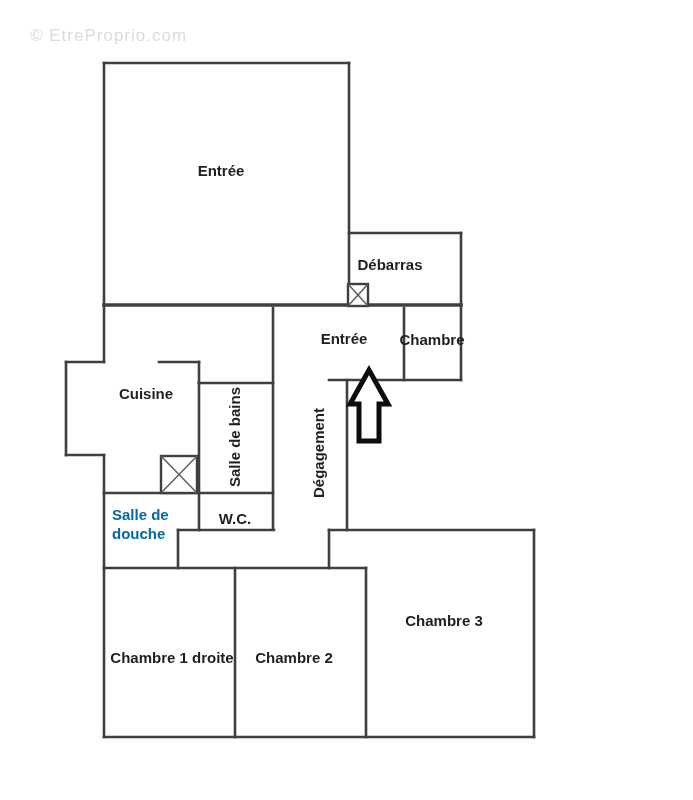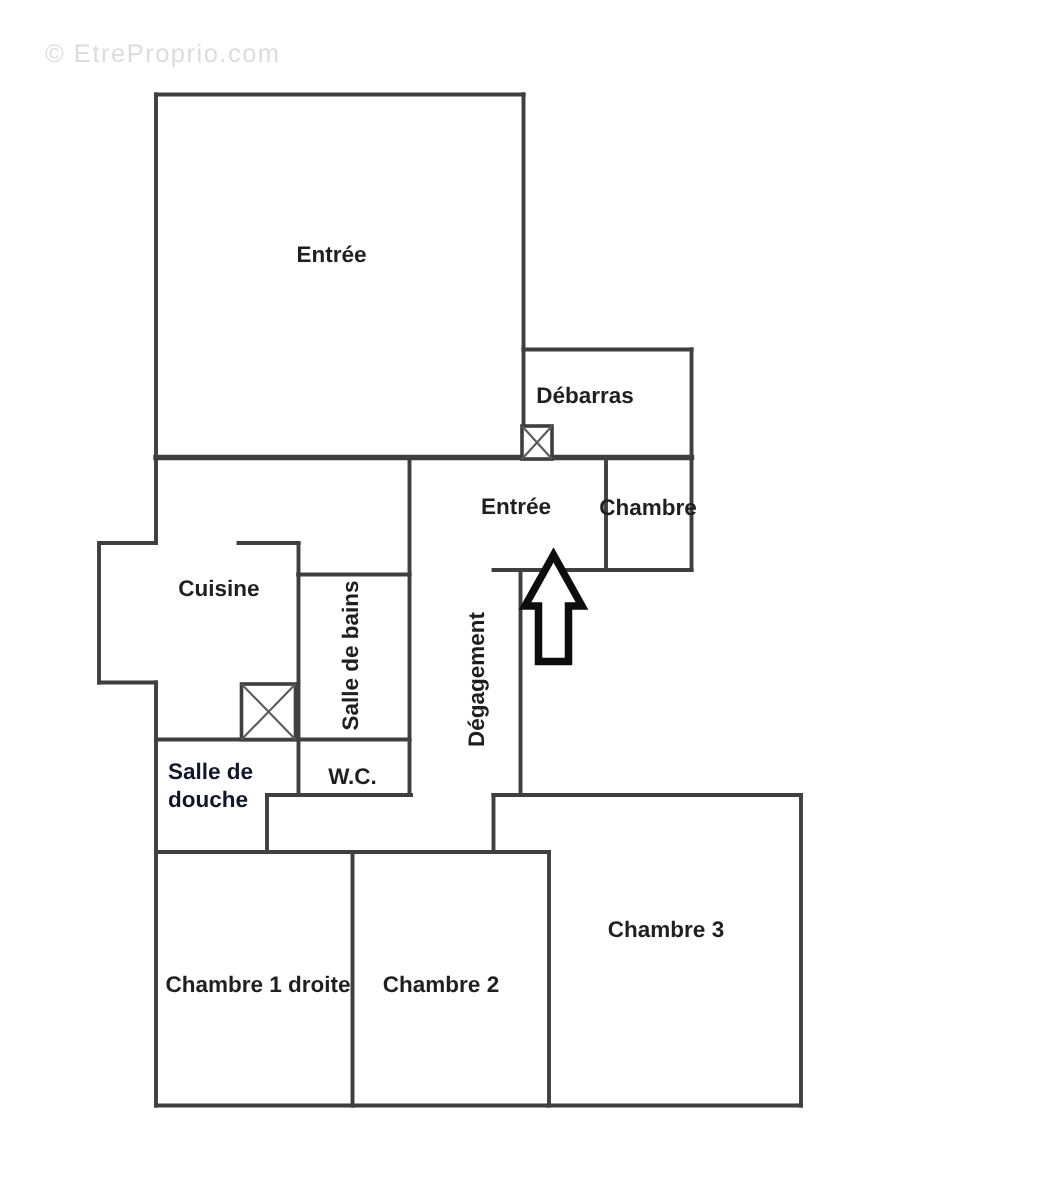--- a/index.html
+++ b/index.html
@@ -68,21 +68,21 @@
     white-space: nowrap;
     user-select: none;
   }
   .lbl.rot {
     transform: translate(-50%, -50%) rotate(-90deg);
   }
   .lbl-block {
     position: absolute;
     font-size: 15px;
     font-weight: bold;
-    color: #0f172a;
+    color: #0369a1;
     line-height: 19px;
     user-select: none;
     white-space: nowrap;
   }
   
   .pos-sejour    { left: 205px; top: 170px; }
   .pos-debarras  { left: 374px; top: 264px; }
   .pos-entree    { left: 328px; top: 338px; }
   .pos-placard   { left: 416px; top: 339px; }
   .pos-cuisine   { left: 130px; top: 393px; text-align: right; }

